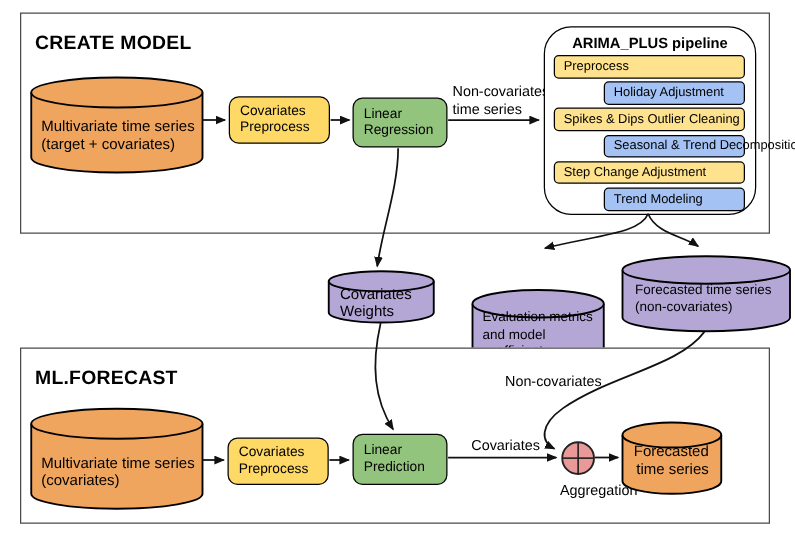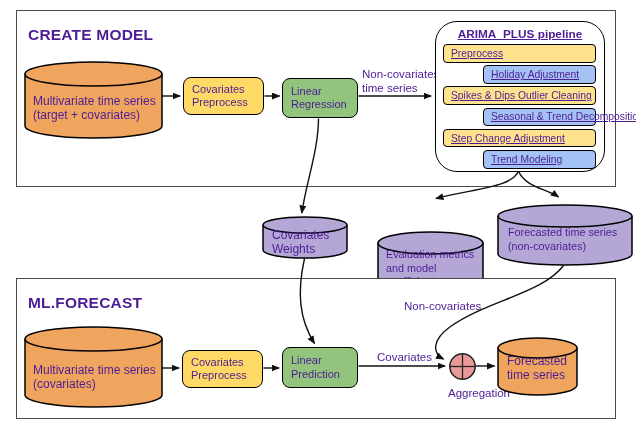--- a/index.html
+++ b/index.html
@@ -1,18 +1,18 @@
 <!DOCTYPE html>
 <html><head>
 <meta charset="utf-8">
 <style>
   html,body{margin:0;padding:0;background:#fff;}
   #canvas{
     position:relative;width:636px;height:438px;background:#fff;
-    font-family:"Liberation Sans","DejaVu Sans",sans-serif;color:#4c1d95;
+    font-family:"Liberation Sans","DejaVu Sans",sans-serif;color:#000000;
     overflow:hidden;
   }
   .outer-box{
     position:absolute;border:1.6px solid #4a4a4a;background:#fff;box-sizing:border-box;
   }
   #create-model-box{left:16px;top:10px;width:600px;height:177px;}
   #ml-forecast-box{left:16px;top:278px;width:600px;height:141px;}
   .section-title{
     position:absolute;font-size:15.5px;font-weight:bold;letter-spacing:.2px;white-space:nowrap;
   }
@@ -31,21 +31,21 @@
     position:absolute;box-sizing:border-box;border:1.5px solid #000;border-radius:8px;
     display:flex;flex-direction:column;justify-content:center;
     padding-left:8px;font-size:11px;line-height:13.5px;
   }
   .proc-box span{display:block;}
   .yellow{background:#FFD966;}
   .green{background:#93C47D;}
 
   #pipeline{
     position:absolute;left:435px;top:21px;width:170px;height:151px;box-sizing:border-box;
-    border:1.6px solid #000;border-radius:22px;background:#fff;text-decoration:underline;
+    border:1.6px solid #000;border-radius:22px;background:#fff;
   }
   #pipeline-title{
     text-align:center;font-size:11.8px;font-weight:bold;margin-top:5px;white-space:nowrap;
   }
   #pipeline-steps{
     display:flex;flex-direction:column;gap:2.6px;margin:3px 8px 0 7px;
   }
   .pipe-step{
     height:18.6px;box-sizing:border-box;border:1.1px solid #000;border-radius:4px;
     display:flex;align-items:center;padding-left:7px;
@@ -177,21 +177,21 @@
 
   <div id="agg-circle">
     <svg width="27" height="27" viewBox="0 0 27 27" style="overflow:visible">
       <circle cx="13.5" cy="13.5" r="12.7" fill="#EA9999" stroke="#222" stroke-width="1.5"></circle>
       <line x1="13.5" y1="0.8" x2="13.5" y2="26.2" stroke="#222" stroke-width="1.3"></line>
       <line x1="0.8" y1="13.5" x2="26.2" y2="13.5" stroke="#222" stroke-width="1.3"></line>
     </svg>
   </div>
   <div id="agg-label">Aggregation</div>
 
-  <div class="cyl" style="left:498px;top:338px;width:79px;height:57px;">
+  <div class="cyl" style="left:498px;top:338px;width:79px;height:57px;text-align:right;">
     <svg width="79" height="57" viewBox="0 0 79 57">
       <path d="M0 10 V47 A39.5 10 0 0 0 79 47 V10" fill="#F0A55F" stroke="#000" stroke-width="1.5"></path>
       <ellipse cx="39.5" cy="10" rx="39.5" ry="10" fill="#F0A55F" stroke="#000" stroke-width="1.5"></ellipse>
     </svg>
     <div class="cyl-label" style="left:9px;top:16px;">
       <span>Forecasted</span>
       <span>time series</span>
     </div>
   </div>
 

